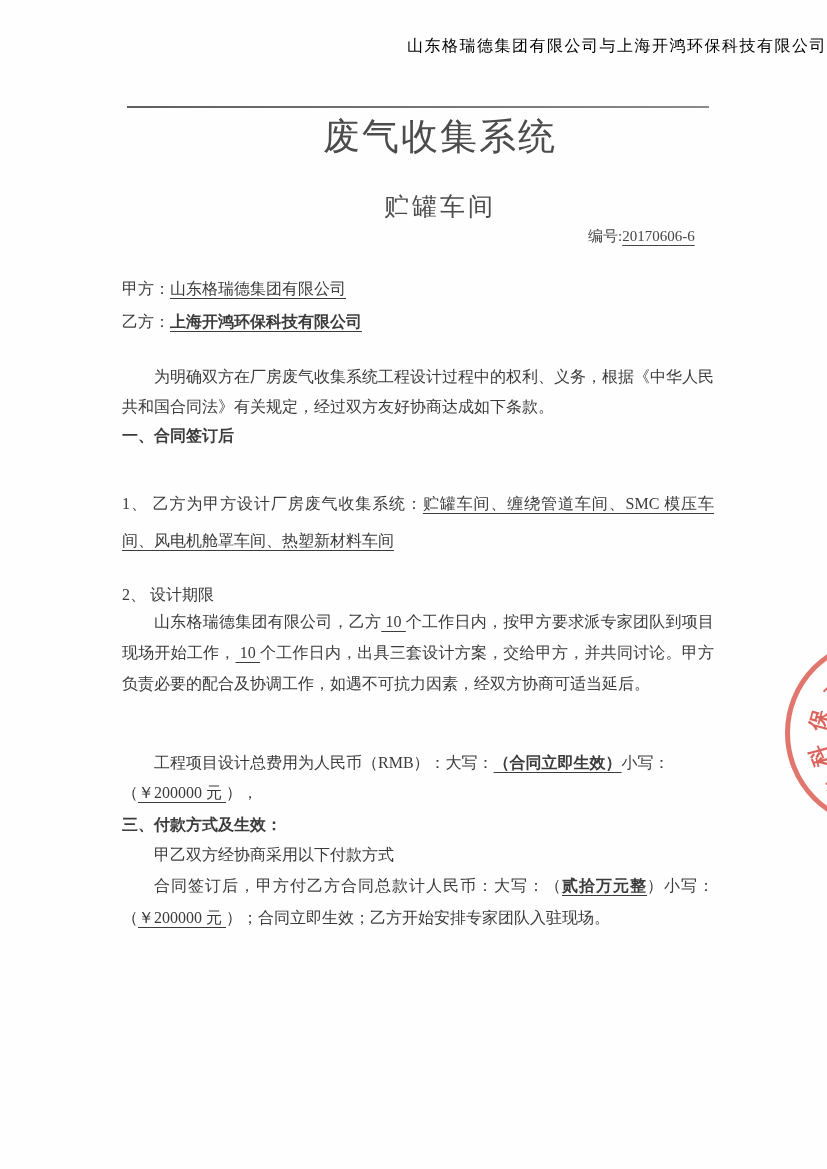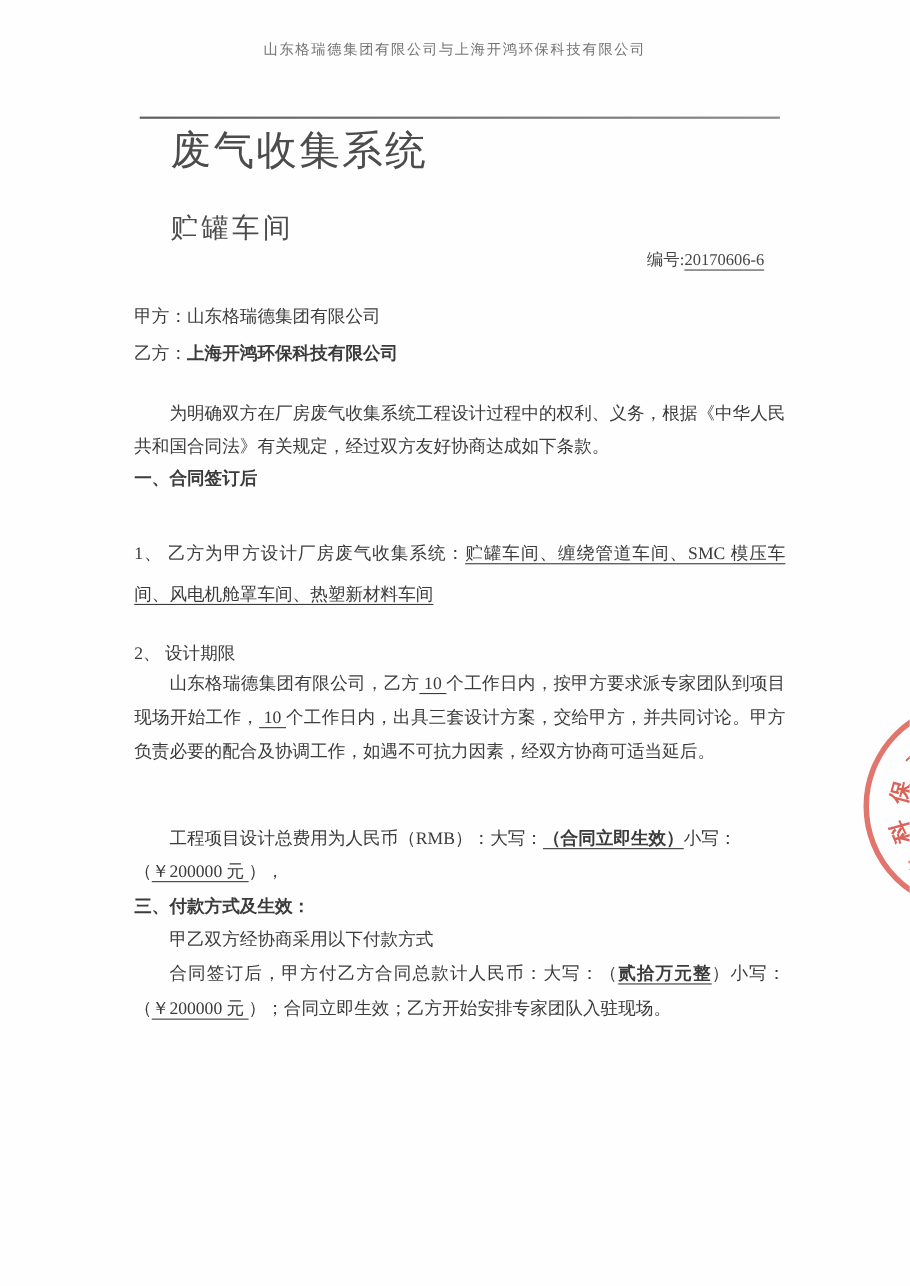--- a/index.html
+++ b/index.html
@@ -12,31 +12,32 @@
   }
   .page{
     position:relative;
     width:827px;height:1169px;
     background:#fefefe;
     overflow:hidden;
   }
   
   .header-note{
     position:absolute;top:36px;left:0;right:0;
-    text-align:center;
-    font-size:13px;letter-spacing:1.5px;
-    color:#737373;
+    text-align:right;
+    font-size:16px;letter-spacing:1.5px;
+    color:#000000;
   }
   .divider{
     position:absolute;left:127px;top:106px;
     width:582px;height:2px;
     background:linear-gradient(to right,#5f5f5f,#8a8a8a);
   }
   .title-block{
     position:absolute;left:155px;top:112px;width:570px;
+    text-align:center;
   }
   .doc-title{
     font-size:37px;letter-spacing:2px;
     color:#4c4c4c;font-weight:400;
     margin:0;
   }
   .doc-subtitle{
     font-size:25px;letter-spacing:3px;
     color:#4c4c4c;font-weight:400;
     margin:28px 0 0 0;
@@ -49,20 +50,21 @@
     text-decoration:underline;
     text-underline-offset:4px;
     padding-right:10px;
   }
   .content-block{
     position:absolute;left:122px;width:592px;
     font-size:16px;line-height:30px;color:#3b3b3b;
   }
   .parties{top:272px;line-height:33px;}
   .party-name{
+    text-decoration:underline;
     text-underline-offset:4px;
   }
   .party-name.a{padding-right:28px;}
   .party-name.b{padding-right:4px;}
   .intro{top:362px;text-indent:2em;text-align:justify;line-height:30px;}
   .s1h{top:421px;font-weight:700;}
   .s1item{top:485px;line-height:37px;text-align:justify;}
   .s2h{top:580px;}
   .s2body{top:606px;line-height:31px;text-indent:2em;text-align:justify;}
   .s3h{top:718px;font-weight:700;}

